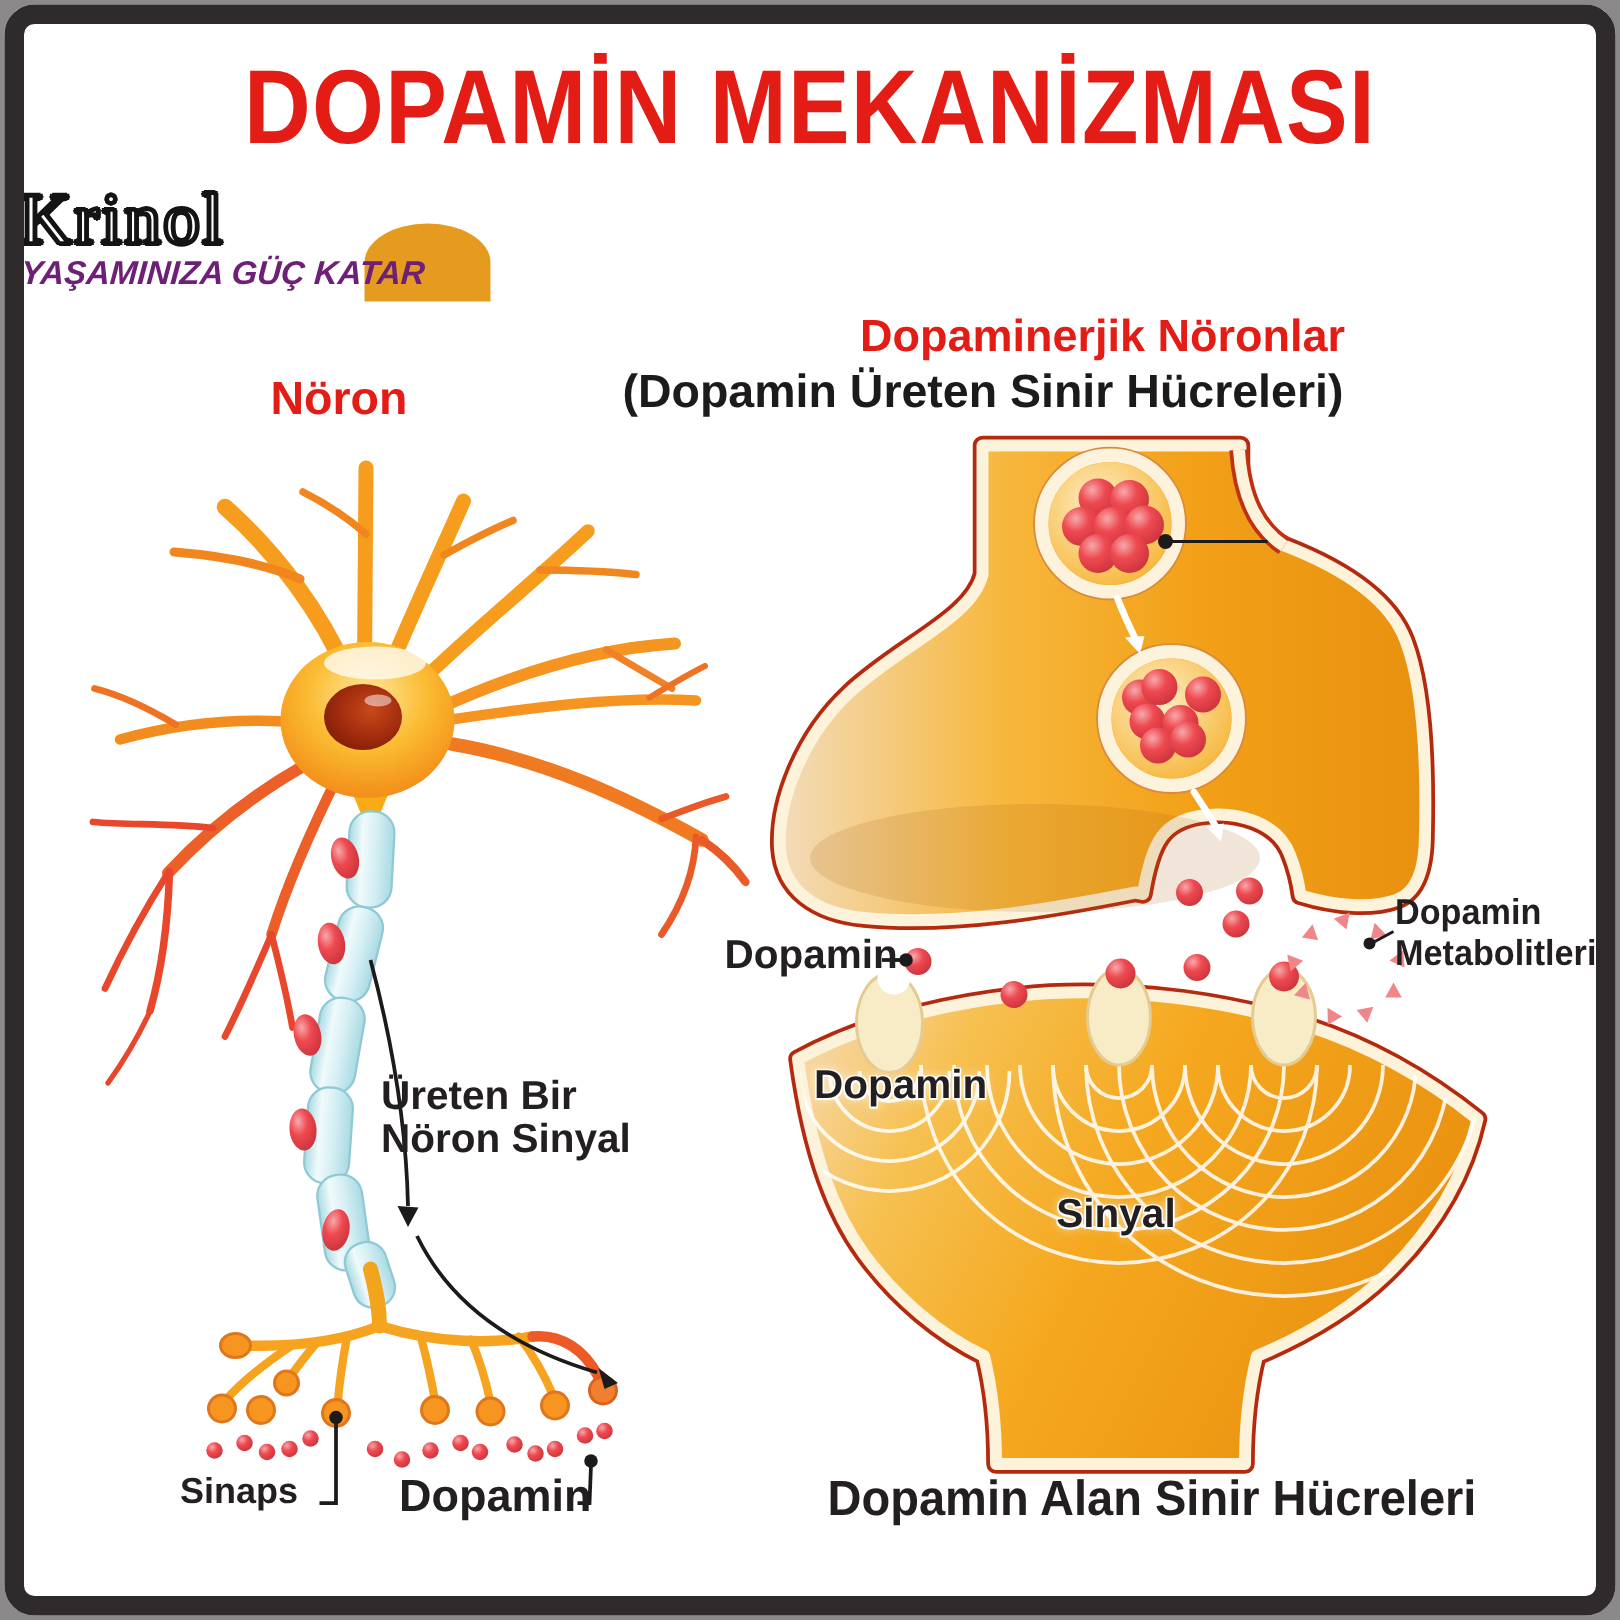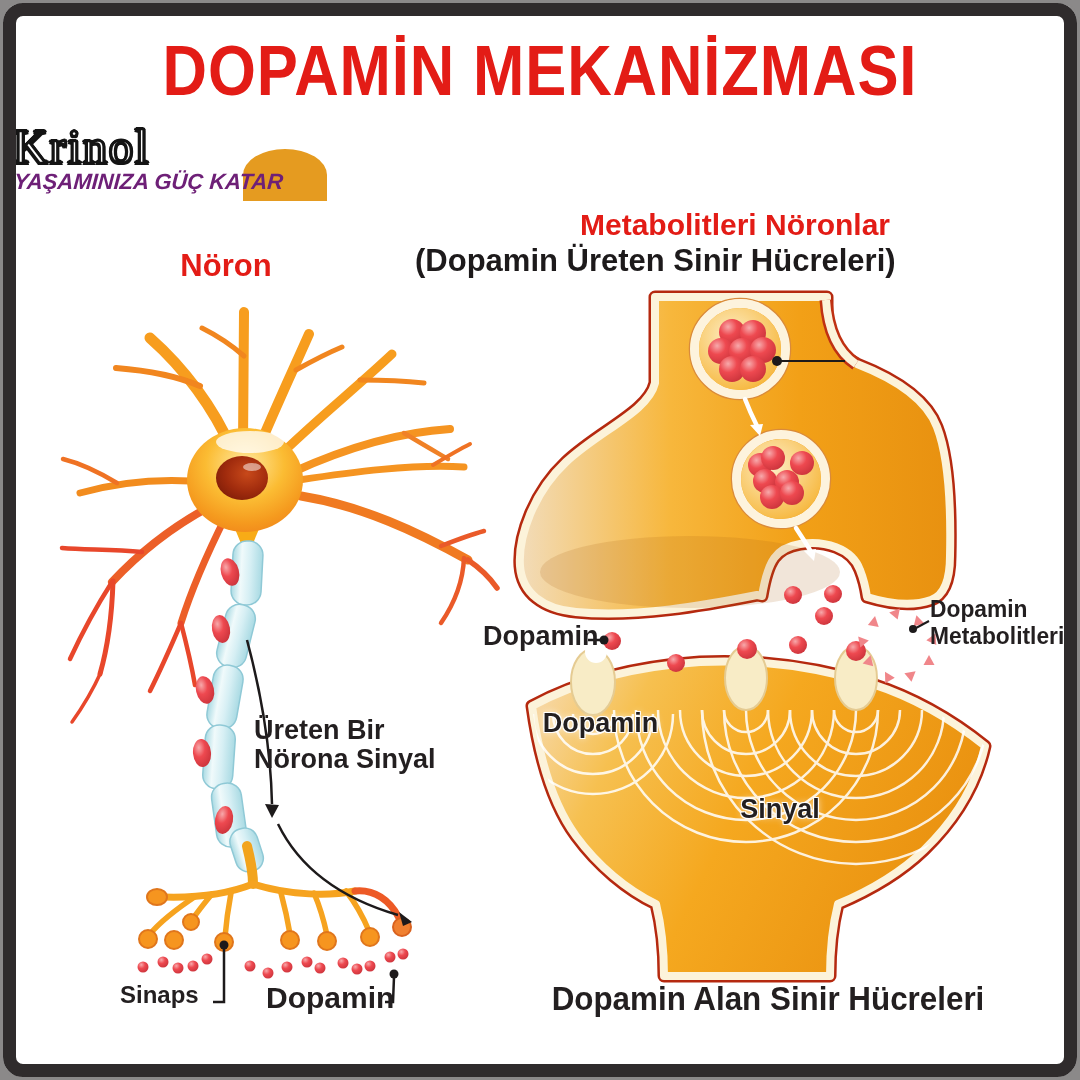--- a/index.html
+++ b/index.html
@@ -29,21 +29,21 @@
   .syn-title{left:435px;top:208px;width:600px;text-align:center;font-size:30px;color:#e31c16;}
   .syn-subtitle{left:415px;top:243px;width:640px;text-align:left;font-size:31px;color:#1d1a1b;}
   .dopamin-cleft{left:483px;top:621px;font-size:27px;}
   .metabolites{left:930px;top:595px;font-size:24px;line-height:27px;transform:scaleX(.95);
          transform-origin:left top;}
   .metabolites span{display:block;}
   .halo{text-shadow:-1px -1px 0 rgba(255,255,255,.95),1px -1px 0 rgba(255,255,255,.95),
         -1px 1px 0 rgba(255,255,255,.95),1px 1px 0 rgba(255,255,255,.95),0 0 7px rgba(255,255,255,.9);}
   .receptor-lbl{left:513px;top:709px;width:175px;text-align:center;font-size:27px;line-height:29px;}
   .receptor-lbl span{display:block;}
-  .sinyal{left:700px;top:794px;width:160px;text-align:center;font-size:27px;}
+  .sinyal{left:664px;top:794px;width:160px;text-align:center;font-size:27px;}
   .caption{left:432px;top:980px;width:672px;text-align:center;font-size:33px;transform:scaleX(.95);}
 </style>
 </head>
 <body>
 
 <div class="stage">
   <div class="card"></div>
 
   <svg class="art" width="1080" height="1080" viewBox="0 0 1080 1080">
     <defs>
@@ -358,27 +358,27 @@
   <div class="lbl title">DOPAMİN MEKANİZMASI</div>
 
   <div class="logo-dome"></div>
   <div class="lbl logo-name">Krinol</div>
   <div class="lbl logo-tagline">YAŞAMINIZA GÜÇ KATAR</div>
 
   <div class="lbl neuron-title">Nöron</div>
 
   <div class="lbl signal-note">
     <span>Üreten Bir</span>
-    <span>Nörona Sinyal</span>
+    <span>Nöron Sinyal</span>
   </div>
 
   <div class="lbl sinaps">Sinaps</div>
   <div class="lbl dopamin-left">Dopamin</div>
 
-  <div class="lbl syn-title">Metabolitleri Nöronlar</div>
+  <div class="lbl syn-title">Dopaminerjik Nöronlar</div>
   <div class="lbl syn-subtitle">(Dopamin Üreten Sinir Hücreleri)</div>
 
   <div class="lbl dopamin-cleft">Dopamin</div>
 
   <div class="lbl metabolites">
     <span>Dopamin</span>
     <span>Metabolitleri</span>
   </div>
 
   <div class="lbl receptor-lbl halo">

